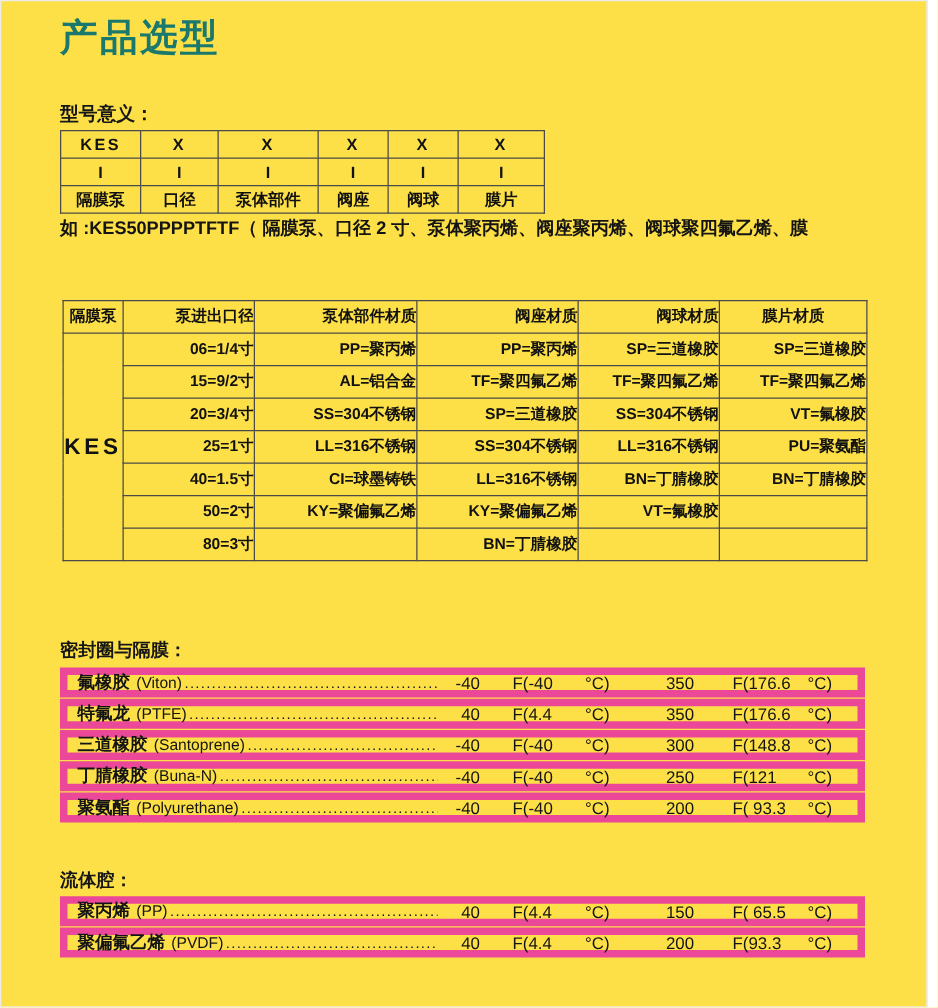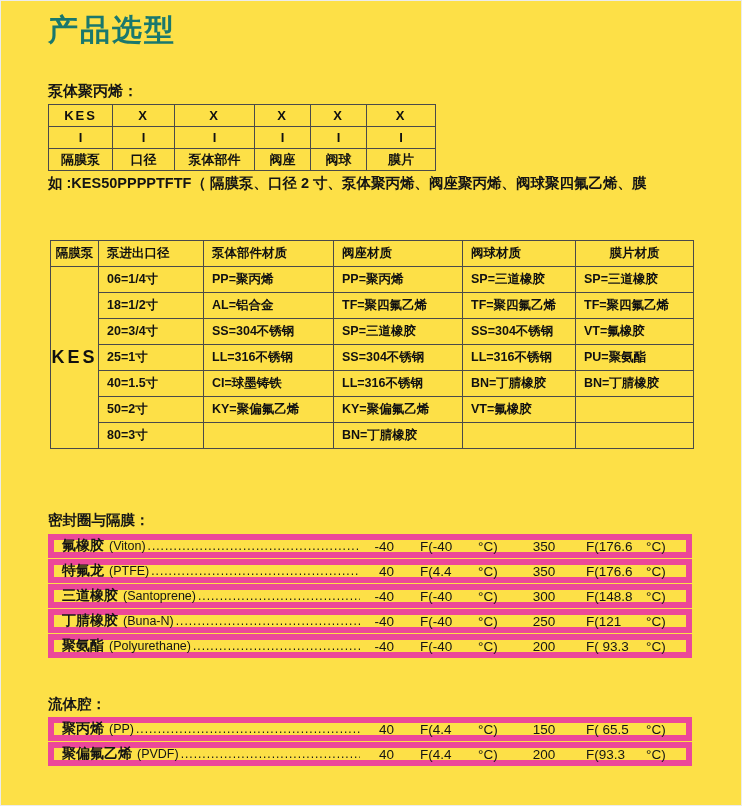--- a/index.html
+++ b/index.html
@@ -46,21 +46,21 @@
   .example .indent { padding-left:30px; }
 
   
   .selection-table {
     position:absolute; left:50px; top:240px; width:643px;
     border-collapse:collapse; table-layout:fixed;
     font-size:12.5px; color:#111;
   }
   .selection-table th, .selection-table td {
     border:1px solid #4a4a4a; height:26px; padding:0 0 0 8px;
-    text-align:left; font-weight:bold; overflow:hidden; white-space:nowrap;
+    text-align:right; font-weight:bold; overflow:hidden; white-space:nowrap;
   }
   .selection-table th.first, .selection-table th.last { text-align:center; padding-left:0; }
   .selection-table td.series-cell {
     text-align:center; padding:0; font-size:18px; letter-spacing:3px;
   }
 
   
   .temp-table { position:absolute; left:48px; width:644px; }
   #seal-table  { top:534px; }
   #fluid-table { top:717px; }
@@ -69,32 +69,32 @@
     border:6px solid #ec4899; height:24px; margin-bottom:1px;
     padding:0 12px 0 8px; font-size:13.5px; color:#141414;
   }
   .m-cn { font-weight:bold; font-size:14px; white-space:nowrap; }
   .m-en { margin-left:5px; font-size:12.5px; white-space:nowrap; }
   .dots { flex:1 1 auto; overflow:hidden; white-space:nowrap; font-size:12px; letter-spacing:1px; margin-left:2px; }
   .v { flex:none; white-space:pre; }
   .v-f1 { width:34px; text-align:right; }
   .v-c1 { width:46px; margin-left:26px; }
   .v-u1 { width:30px; margin-left:12px; }
-  .v-f2 { width:36px; margin-left:18px; text-align:center; }
+  .v-f2 { width:36px; margin-left:28px; text-align:center; }
   .v-c2 { width:56px; margin-left:24px; }
   .v-u2 { width:28px; margin-left:4px; }
 </style>
 </head>
 <body>
 
 <div class="page">
 
   <h1 class="title1">产品选型</h1>
 
-  <div class="small-label model-label">泵体聚丙烯：</div>
+  <div class="small-label model-label">型号意义：</div>
 
   <table class="model-table">
     <colgroup>
       <col style="width:64px">
         <col style="width:62px">
         <col style="width:80px">
       <col style="width:56px">
         <col style="width:56px">
         <col style="width:69px">
     </colgroup>
@@ -152,21 +152,21 @@
     <tbody id="selection-body">
         <tr>
           <td class="series-cell" rowspan="7">KES</td>
           <td>06=1/4寸</td>
           <td>PP=聚丙烯</td>
           <td>PP=聚丙烯</td>
           <td>SP=三道橡胶</td>
           <td>SP=三道橡胶</td>
         </tr>
         <tr>
-          <td>18=1/2寸</td>
+          <td>15=9/2寸</td>
           <td>AL=铝合金</td>
           <td>TF=聚四氟乙烯</td>
           <td>TF=聚四氟乙烯</td>
           <td>TF=聚四氟乙烯</td>
         </tr>
         <tr>
           <td>20=3/4寸</td>
           <td>SS=304不锈钢</td>
           <td>SP=三道橡胶</td>
           <td>SS=304不锈钢</td>

